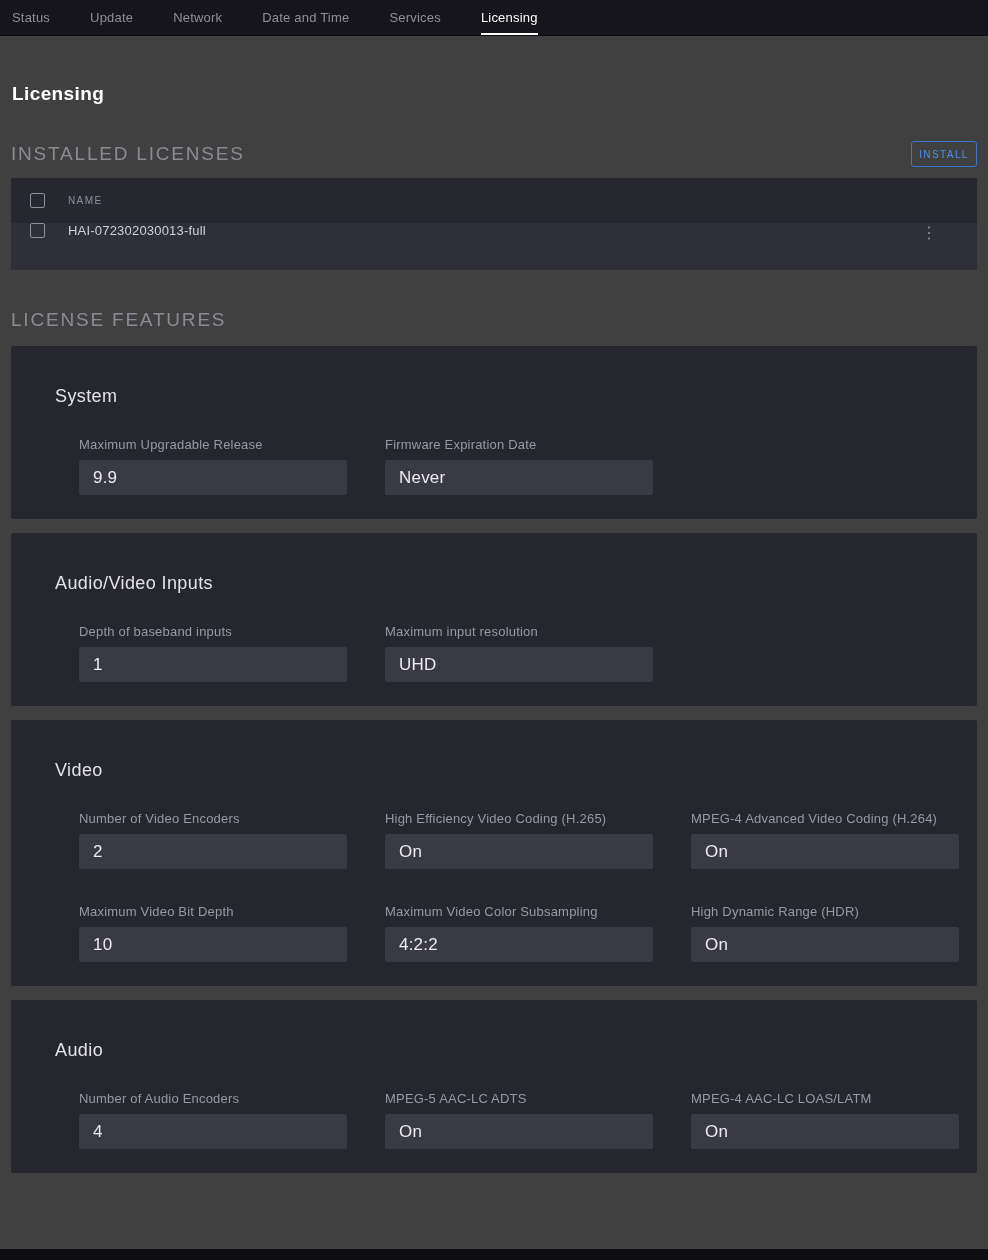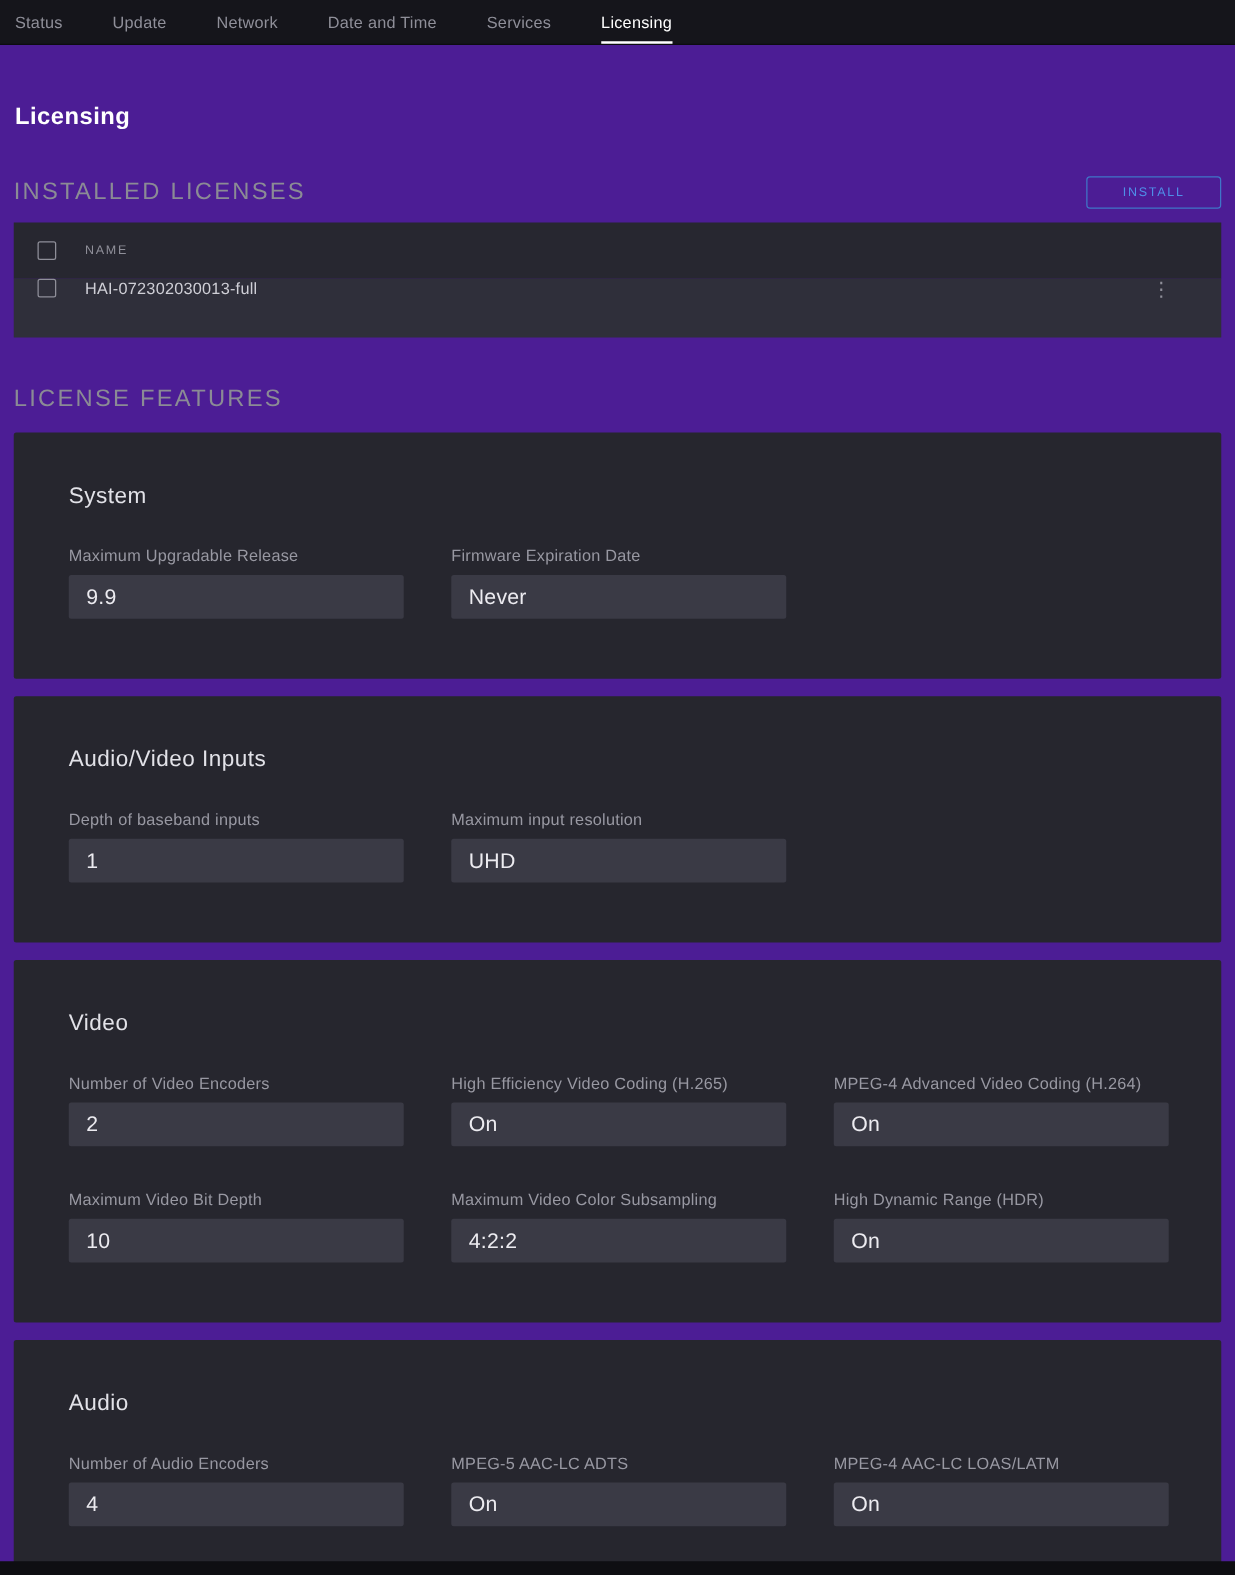--- a/index.html
+++ b/index.html
@@ -2,21 +2,21 @@
 <html><head>
 <meta charset="utf-8">
 <style>
   * { box-sizing: border-box; margin: 0; padding: 0; }
   html, body { background: #0e0e12; }
   body { font-family: "Liberation Sans", "DejaVu Sans", sans-serif; }
   .screen {
     position: relative;
     width: 988px;
     height: 1260px;
-    background: #4c1d95;
+    background: #404040;
     overflow: hidden;
     margin: 0 auto;
   }
 
   
   .topnav {
     height: 36px;
     background: #15151b;
     border-bottom: 1px solid #0c0c10;
     display: flex;
@@ -56,21 +56,21 @@
     justify-content: space-between;
     height: 26px;
   }
   .section-heading {
     font-size: 19px;
     color: #8b8b95;
     letter-spacing: 1.8px;
     font-weight: 400;
   }
   .install-btn {
-    width: 108px;
+    width: 66px;
     height: 26px;
     background: transparent;
     border: 1px solid #3f76c8;
     border-radius: 3px;
     color: #4f8fe8;
     font-family: inherit;
     font-size: 10px;
     letter-spacing: 1.4px;
     cursor: pointer;
   }
@@ -125,36 +125,37 @@
     padding: 2px 4px;
   }
 
   
   .features-heading-row { margin-top: 37px; }
   .card {
     margin-top: 13px;
     margin-bottom: 14px;
     background: #26262e;
     border-radius: 2px;
-    padding: 40px 44px 48px 44px;
+    padding: 40px 44px 24px 44px;
   }
   .card + .card { margin-top: 0; }
   .card-title {
     font-size: 18px;
     font-weight: 500;
     color: #e2e2e8;
     letter-spacing: 0.4px;
     line-height: 20px;
   }
   .fields-grid {
     margin-top: 32px;
     display: grid;
     grid-template-columns: repeat(3, 268px);
     column-gap: 38px;
     row-gap: 36px;
+    margin-left: 24px;
   }
   .field-label {
     font-size: 13px;
     color: #9898a2;
     height: 14px;
     line-height: 14px;
     margin-bottom: 8px;
     letter-spacing: 0.2px;
     white-space: nowrap;
   }

